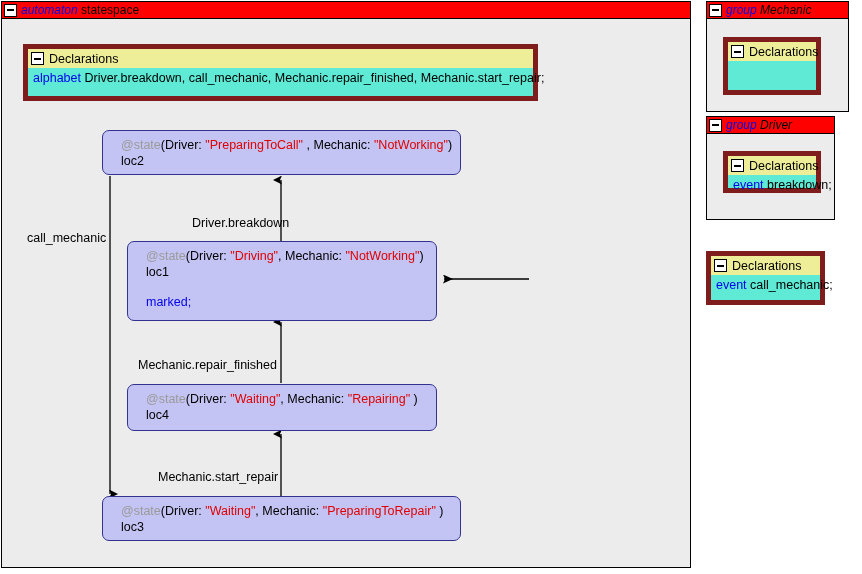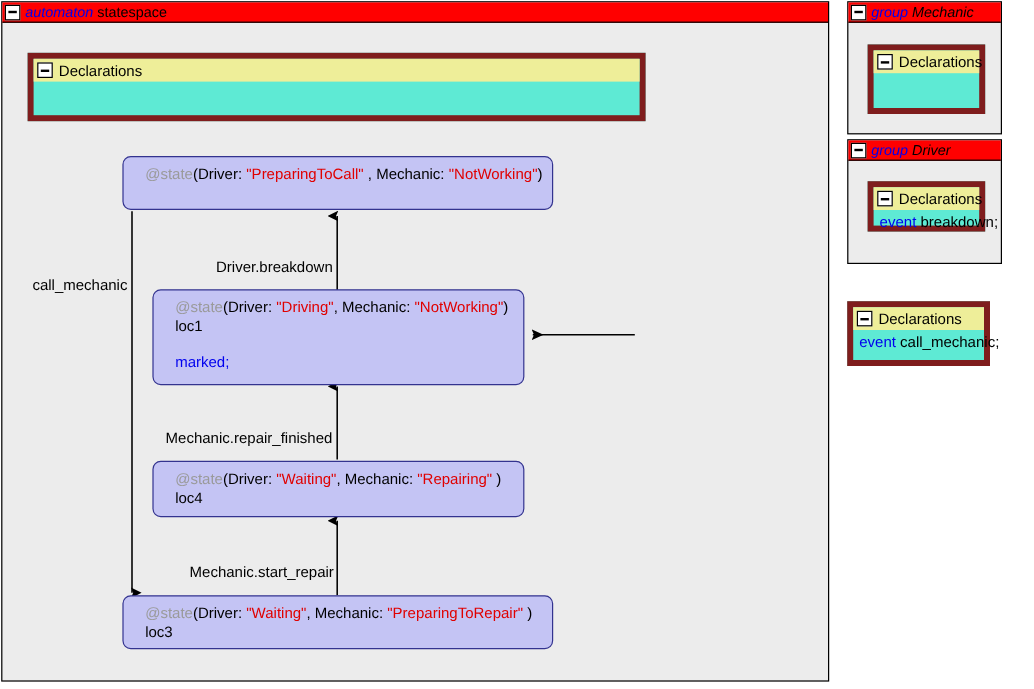--- a/index.html
+++ b/index.html
@@ -149,20 +149,26 @@
     <span class="titlebar-text">
       <span class="kw-blue-i">automaton</span>
       <span>statespace</span>
     </span>
   </div>
 
   <div class="decl" style="left:21px; top:42px; width:515px; height:57px;">
     <div class="decl-head">
       <span class="toggle"></span>
       <span class="decl-head-label">Declarations</span>
+    </div>
+    <div class="decl-body">
+      <div class="decl-line">
+        <span class="kw-blue">alphabet</span>
+        <span>Driver.breakdown,  call_mechanic,  Mechanic.repair_finished,  Mechanic.start_repair;</span>
+      </div>
     </div>
   </div>
 
   <svg class="edges" viewBox="0 0 862 574" xmlns="http://www.w3.org/2000/svg">
     <defs>
       <marker id="arrowUp" markerWidth="9" markerHeight="9" refX="4.5" refY="8" orient="auto" markerUnits="userSpaceOnUse">
         <path d="M4.5,0 L0,9 L4.5,7 L9,9 Z" fill="#000000"></path>
       </marker>
       <marker id="arrowDown" markerWidth="9" markerHeight="9" refX="4.5" refY="8" orient="auto" markerUnits="userSpaceOnUse">
         <path d="M4.5,0 L0,9 L4.5,7 L9,9 Z" fill="#000000"></path>
@@ -177,28 +183,29 @@
     <line x1="279" y1="381" x2="279" y2="320" stroke="#000000" stroke-width="1.3" marker-end="url(#arrowUp)"></line>
 
     <line x1="279" y1="494" x2="279" y2="432" stroke="#000000" stroke-width="1.3" marker-end="url(#arrowUp)"></line>
 
     <line x1="108" y1="174" x2="108" y2="492" stroke="#000000" stroke-width="1.3" marker-end="url(#arrowDown)"></line>
 
     <line x1="527" y1="277" x2="442" y2="277" stroke="#000000" stroke-width="1.3" marker-end="url(#arrowLeft)"></line>
   </svg>
 
   <div class="edge-label" style="left:25px; top:185px;margin-top:44px;">call_mechanic</div>
-  <div class="edge-label" style="left:178px; top:214px;">Driver.breakdown</div>
+  <div class="edge-label" style="left:190px; top:214px;">Driver.breakdown</div>
   <div class="edge-label" style="left:136px; top:356px;">Mechanic.repair_finished</div>
   <div class="edge-label" style="left:156px; top:468px;">Mechanic.start_repair</div>
 
   <div class="state" style="left:100px; top:128px; width:359px; height:45px;">
     <div class="state-line">
       <span class="kw-gray">@state</span><span><span>(Driver: </span><span class="kw-red">"PreparingToCall"</span><span> , Mechanic: </span><span class="kw-red">"NotWorking"</span><span>)</span></span>
     </div>
+    <div class="state-loc">loc2</div>
   </div>
 
   <div class="state" style="left:125px; top:239px; width:310px; height:80px;">
     <div class="state-line">
       <span class="kw-gray">@state</span><span><span>(Driver: </span><span class="kw-red">"Driving"</span><span>, Mechanic: </span><span class="kw-red">"NotWorking"</span><span>)</span></span>
     </div>
     <div class="state-loc">loc1</div>
     <div class="state-marked">marked;</div>
   </div>
 
@@ -210,21 +217,21 @@
   </div>
 
   <div class="state" style="left:100px; top:494px; width:359px; height:45px;">
     <div class="state-line">
       <span class="kw-gray">@state</span><span><span>(Driver: </span><span class="kw-red">"Waiting"</span><span>, Mechanic: </span><span class="kw-red">"PreparingToRepair"</span><span> )</span></span>
     </div>
     <div class="state-loc">loc3</div>
   </div>
 </div>
 
-<div class="panel" style="left:706px; top:1px; width:129px; height:111px;">
+<div class="panel" style="left:706px; top:1px; width:143px; height:111px;">
   <div class="titlebar">
     <span class="toggle"></span>
     <span class="titlebar-text">
       <span class="kw-blue-i">group</span>
       <span class="title-name-i">Mechanic</span>
     </span>
   </div>
   <div class="decl" style="left:16px; top:35px; width:98px; height:58px;">
     <div class="decl-head">
       <span class="toggle"></span>

